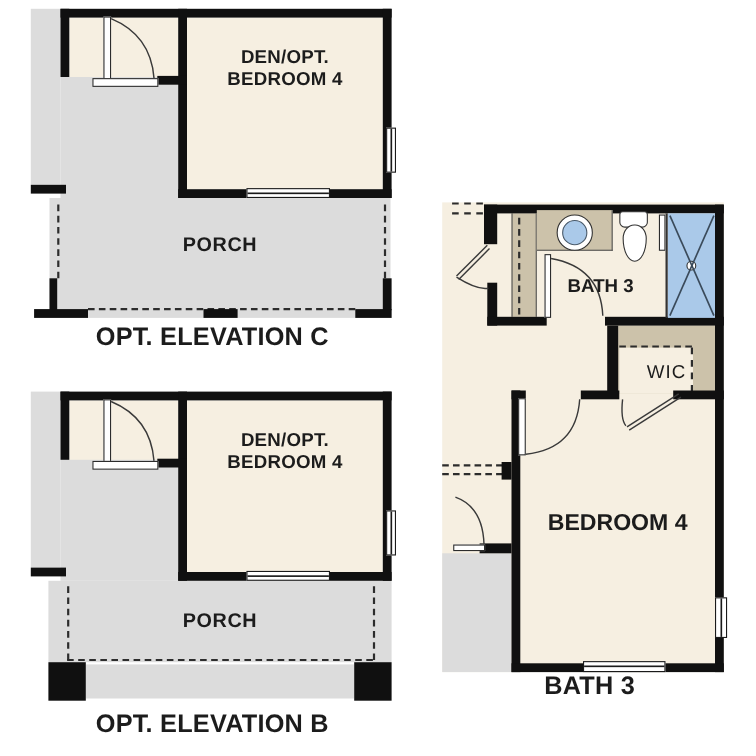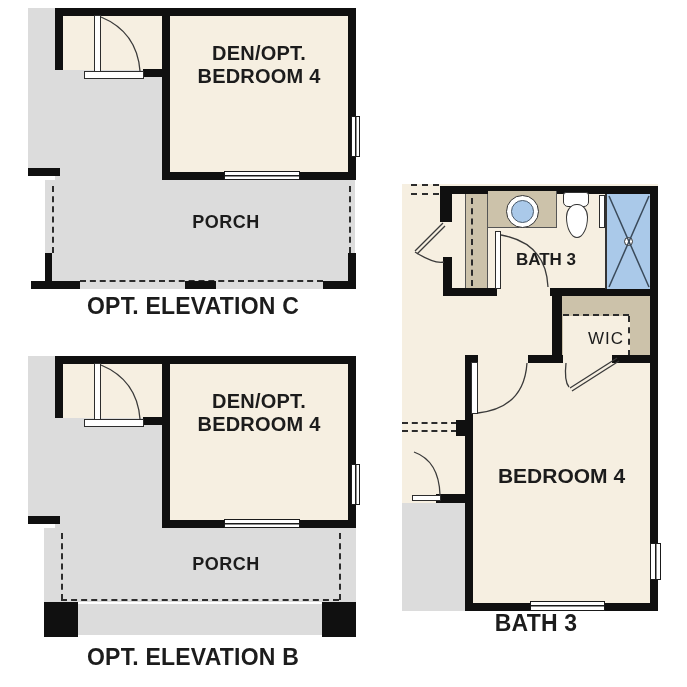--- a/index.html
+++ b/index.html
@@ -15,23 +15,23 @@
   .win-h{background:#fff;border:1.5px solid #1a1a1a;z-index:40;box-sizing:border-box;
          background-image:linear-gradient(#1a1a1a,#1a1a1a);background-size:100% 1.5px;
          background-position:center;background-repeat:no-repeat;}
   .win-v{background:#fff;border:1.5px solid #1a1a1a;z-index:40;box-sizing:border-box;
          background-image:linear-gradient(#1a1a1a,#1a1a1a);background-size:1.5px 100%;
          background-position:center;background-repeat:no-repeat;}
   .leaf{background:#fff;border:1.2px solid #2c2c2c;z-index:42;box-sizing:border-box;}
   .dash-h{border-top:2px dashed #2c2c2c;height:0;z-index:25;}
   .dash-v{border-left:2px dashed #2c2c2c;width:0;z-index:25;}
   .label{position:absolute;text-align:center;z-index:60;font-weight:bold;line-height:1.15;}
-  .lbl-room{font-size:20px;letter-spacing:0.2px;}
+  .lbl-room{font-size:17px;letter-spacing:0.2px;}
   .lbl-caption{font-size:23px;letter-spacing:0.2px;}
-  .lbl-porch{font-size:18px;letter-spacing:0.5px;margin-left:26px;}
+  .lbl-porch{font-size:18px;letter-spacing:0.5px;}
   .lbl-bath{font-size:17px;}
   .lbl-wic{font-size:17px;font-weight:400;letter-spacing:1px;}
   .lbl-bed{font-size:21px;}
   .fixture{z-index:35;box-sizing:border-box;}
   #arc-overlay{position:absolute;left:0;top:0;z-index:45;pointer-events:none;}
   .thinbrd{box-sizing:border-box;}
 </style>
 </head>
 <body>
 

